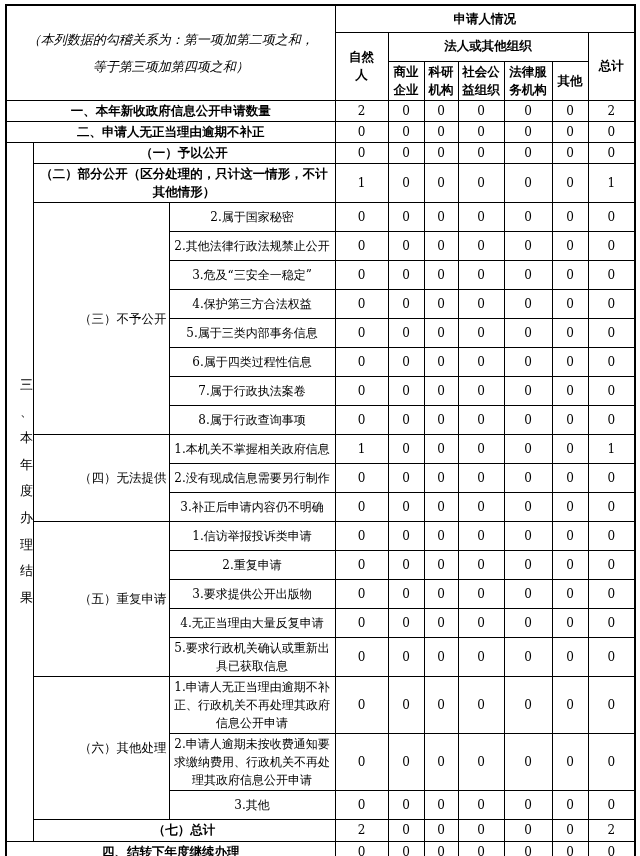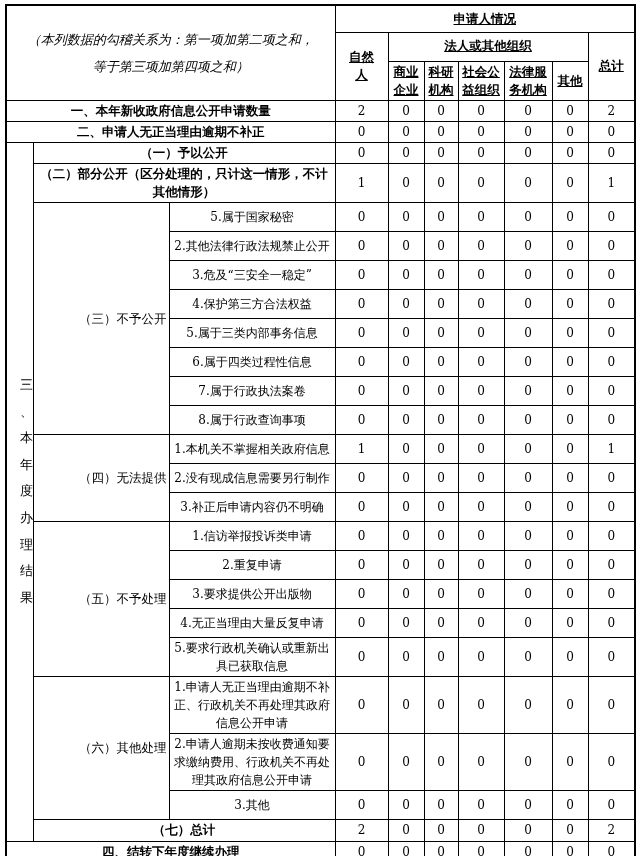--- a/index.html
+++ b/index.html
@@ -36,21 +36,20 @@
     line-height: 2.1;
     padding: 2px 6px;
   }
   .hdr {
     font: bold 12.5px "DejaVu Sans", sans-serif;
     text-align: center;
     vertical-align: middle;
     white-space: pre-line;
     line-height: 1.45;
     padding: 1px;
-    text-decoration: underline;
   }
   tr.hr1 td { height: 27px; }
   tr.hr2 td { height: 29px; }
   tr.hr3 td { height: 38px; }
   .label-cell {
     font: 12px "DejaVu Serif", serif;
     padding: 1px 3px;
     line-height: 1.5;
     vertical-align: middle;
     text-align: center;
@@ -158,21 +157,21 @@
           <td class="value-cell">1</td>
           <td class="value-cell">0</td>
           <td class="value-cell">0</td>
           <td class="value-cell">0</td>
           <td class="value-cell">0</td>
           <td class="value-cell">0</td>
           <td class="value-cell">1</td>
         </tr>
         <tr class="r-l3">
           <td rowspan="8" class="group-cell">（三）不予公开</td>
-          <td colspan="1" class="label-cell">5.属于国家秘密</td>
+          <td colspan="1" class="label-cell">2.属于国家秘密</td>
           <td class="value-cell">0</td>
           <td class="value-cell">0</td>
           <td class="value-cell">0</td>
           <td class="value-cell">0</td>
           <td class="value-cell">0</td>
           <td class="value-cell">0</td>
           <td class="value-cell">0</td>
         </tr>
         <tr class="r-l3">
           <td colspan="1" class="label-cell">2.其他法律行政法规禁止公开</td>
@@ -269,21 +268,21 @@
           <td colspan="1" class="label-cell">3.补正后申请内容仍不明确</td>
           <td class="value-cell">0</td>
           <td class="value-cell">0</td>
           <td class="value-cell">0</td>
           <td class="value-cell">0</td>
           <td class="value-cell">0</td>
           <td class="value-cell">0</td>
           <td class="value-cell">0</td>
         </tr>
         <tr class="r-l3">
-          <td rowspan="5" class="group-cell">（五）不予处理</td>
+          <td rowspan="5" class="group-cell">（五）重复申请</td>
           <td colspan="1" class="label-cell">1.信访举报投诉类申请</td>
           <td class="value-cell">0</td>
           <td class="value-cell">0</td>
           <td class="value-cell">0</td>
           <td class="value-cell">0</td>
           <td class="value-cell">0</td>
           <td class="value-cell">0</td>
           <td class="value-cell">0</td>
         </tr>
         <tr class="r-l3">

